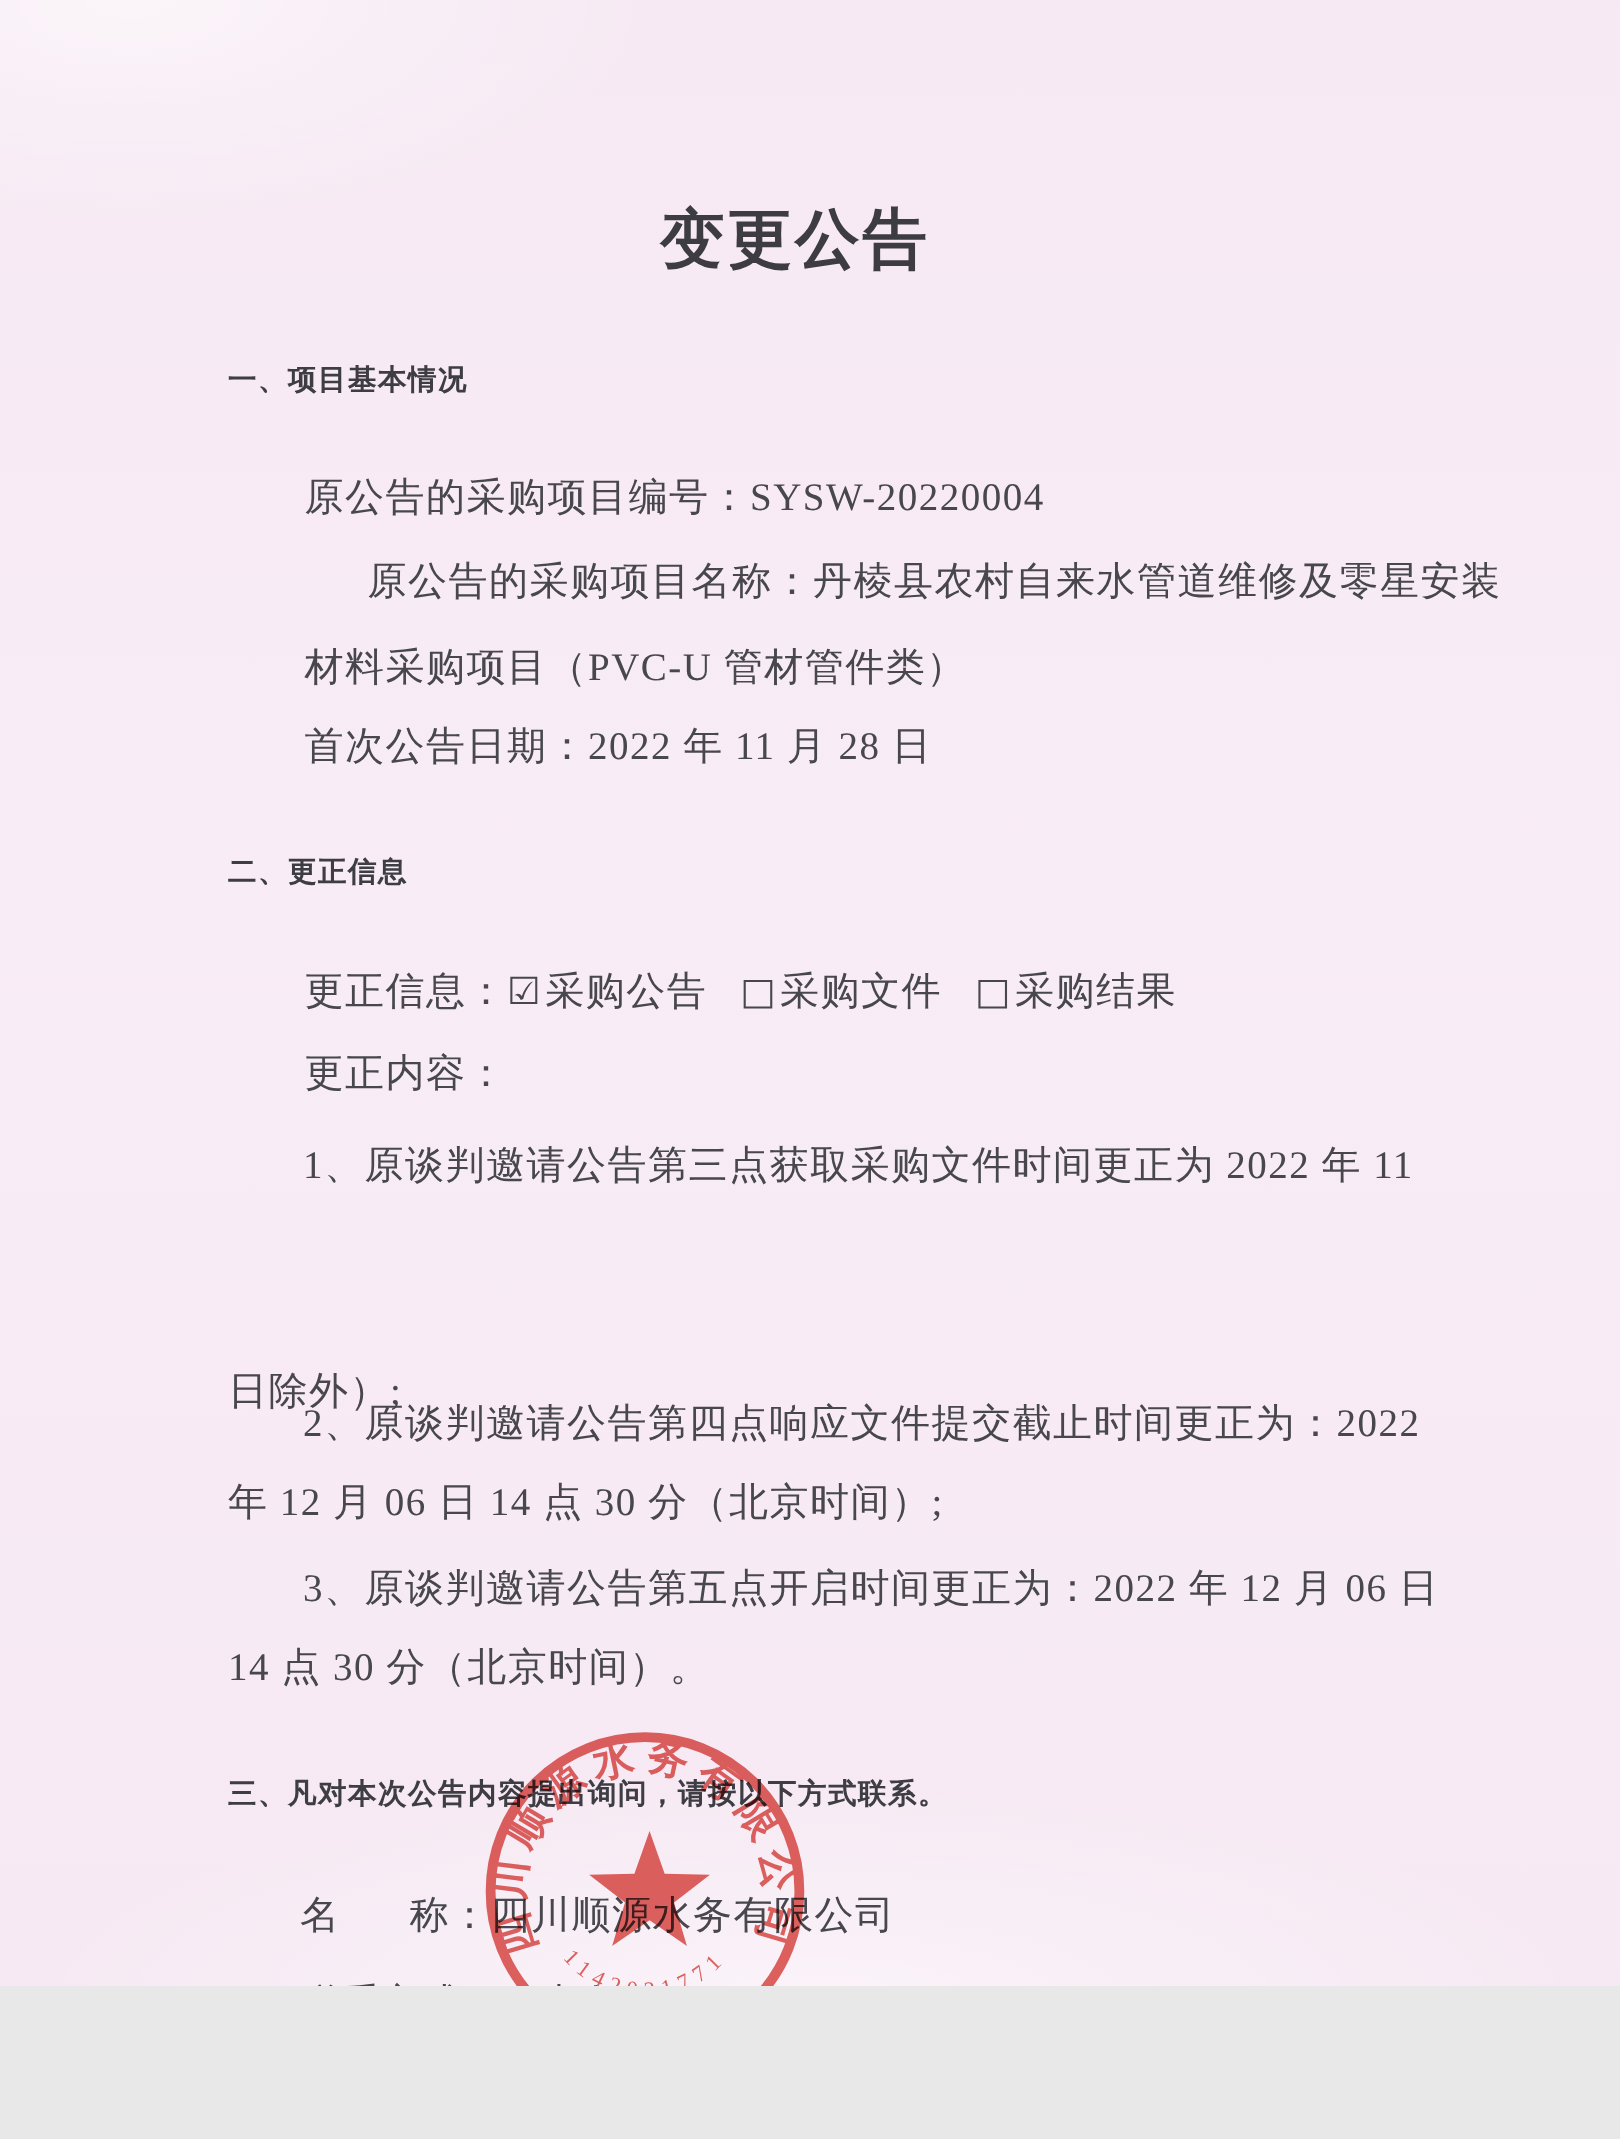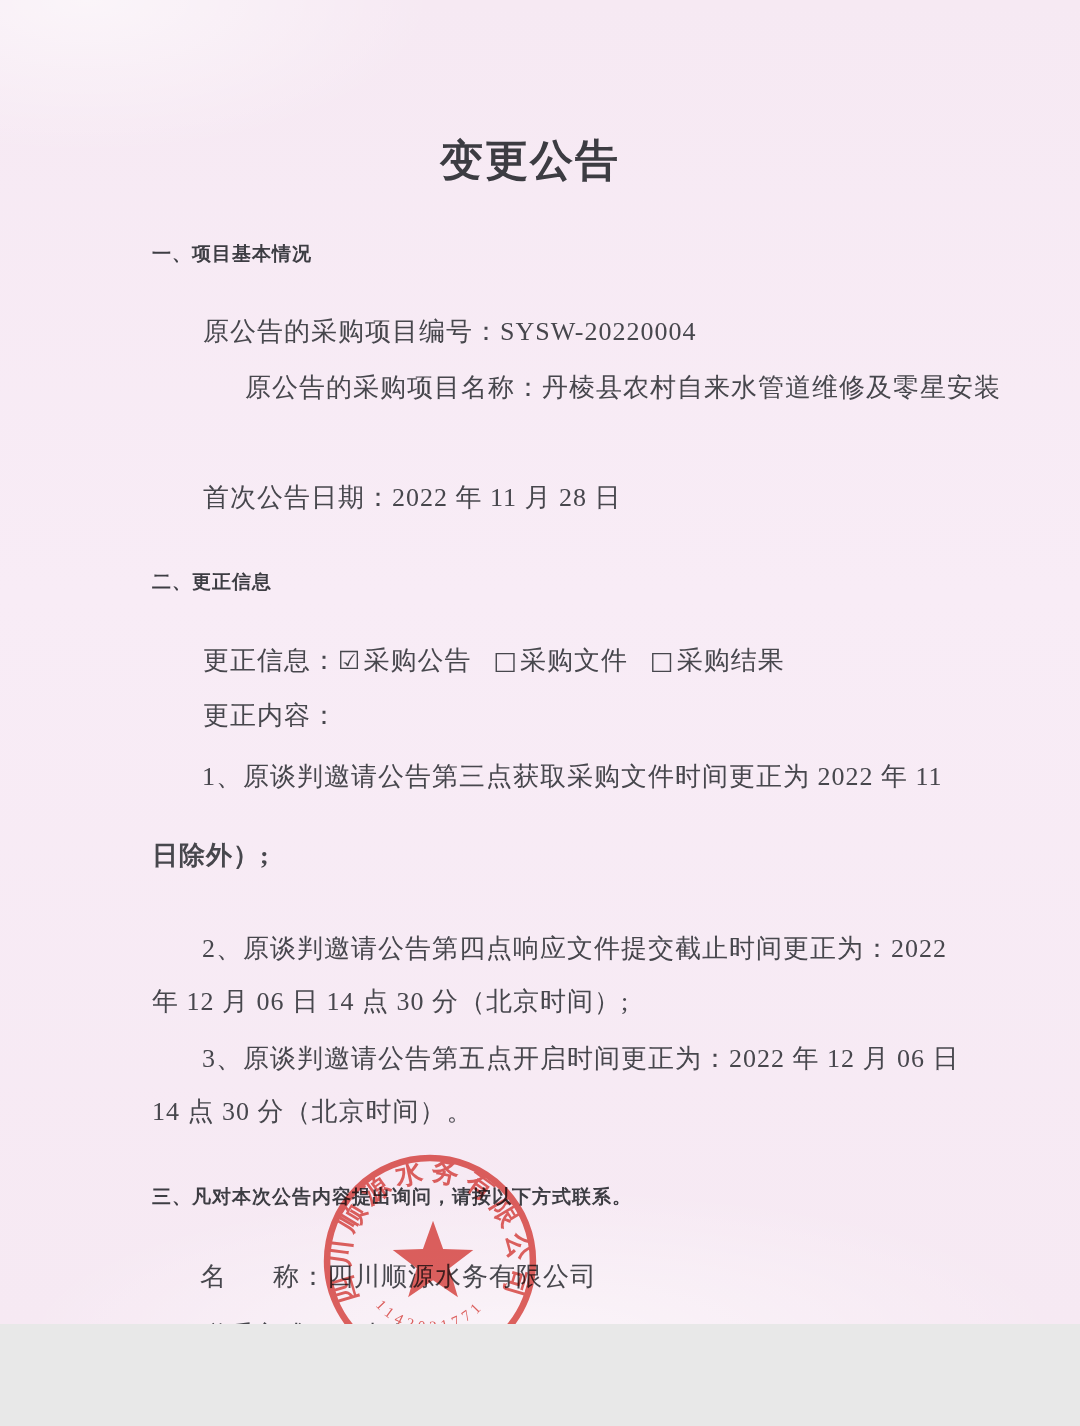--- a/index.html
+++ b/index.html
@@ -60,32 +60,33 @@
 </head>
 <body>
 
 <div class="page">
 
   <div class="doc-title">变更公告</div>
 
   <div class="heading" style="top:238px;left:152px;">一、项目基本情况</div>
   <div class="line" style="top:317px;left:203px;">原公告的采购项目编号：SYSW-20220004</div>
   <div class="line" style="top:373px;left:203px;margin-left:42px;">原公告的采购项目名称：丹棱县农村自来水管道维修及零星安装</div>
+  <div class="line" style="top:430px;left:203px;">材料采购项目（PVC-U 管材管件类）</div>
   <div class="line" style="top:483px;left:203px;">首次公告日期：2022 年 11 月 28 日</div>
 
   <div class="heading" style="top:566px;left:152px;">二、更正信息</div>
 
   <div class="line" style="top:646px;left:203px;">
     <span>更正信息：</span><span><span class="cb-glyph">☑</span><span>采购公告</span></span><span class="cb-group"><span class="cb-glyph">□</span><span>采购文件</span></span><span class="cb-group"><span class="cb-glyph">□</span><span>采购结果</span></span>
   </div>
 
   <div class="line" style="top:701px;left:203px;">更正内容：</div>
 
   <div class="line" style="top:762px;left:202px;">1、原谈判邀请公告第三点获取采购文件时间更正为 2022 年 11</div>
-  <div class="line" style="top:841px;left:152px;font-weight:bold;">日除外）;</div>
+  <div class="line" style="top:913px;left:152px;">日除外）;</div>
   <div class="line" style="top:934px;left:202px;">2、原谈判邀请公告第四点响应文件提交截止时间更正为：2022</div>
   <div class="line" style="top:987px;left:152px;text-align:right;">年 12 月 06 日 14 点 30 分（北京时间）;</div>
   <div class="line" style="top:1044px;left:202px;">3、原谈判邀请公告第五点开启时间更正为：2022 年 12 月 06 日</div>
   <div class="line" style="top:1097px;left:152px;">14 点 30 分（北京时间）。</div>
 
   <div class="heading" style="top:1181px;left:152px;">三、凡对本次公告内容提出询问，请按以下方式联系。</div>
 
   <div class="line" style="top:1262px;left:200px;">
     <span>名</span><span class="name-spacer"></span><span>称：</span><span>四川顺源水务有限公司</span>
   </div>

